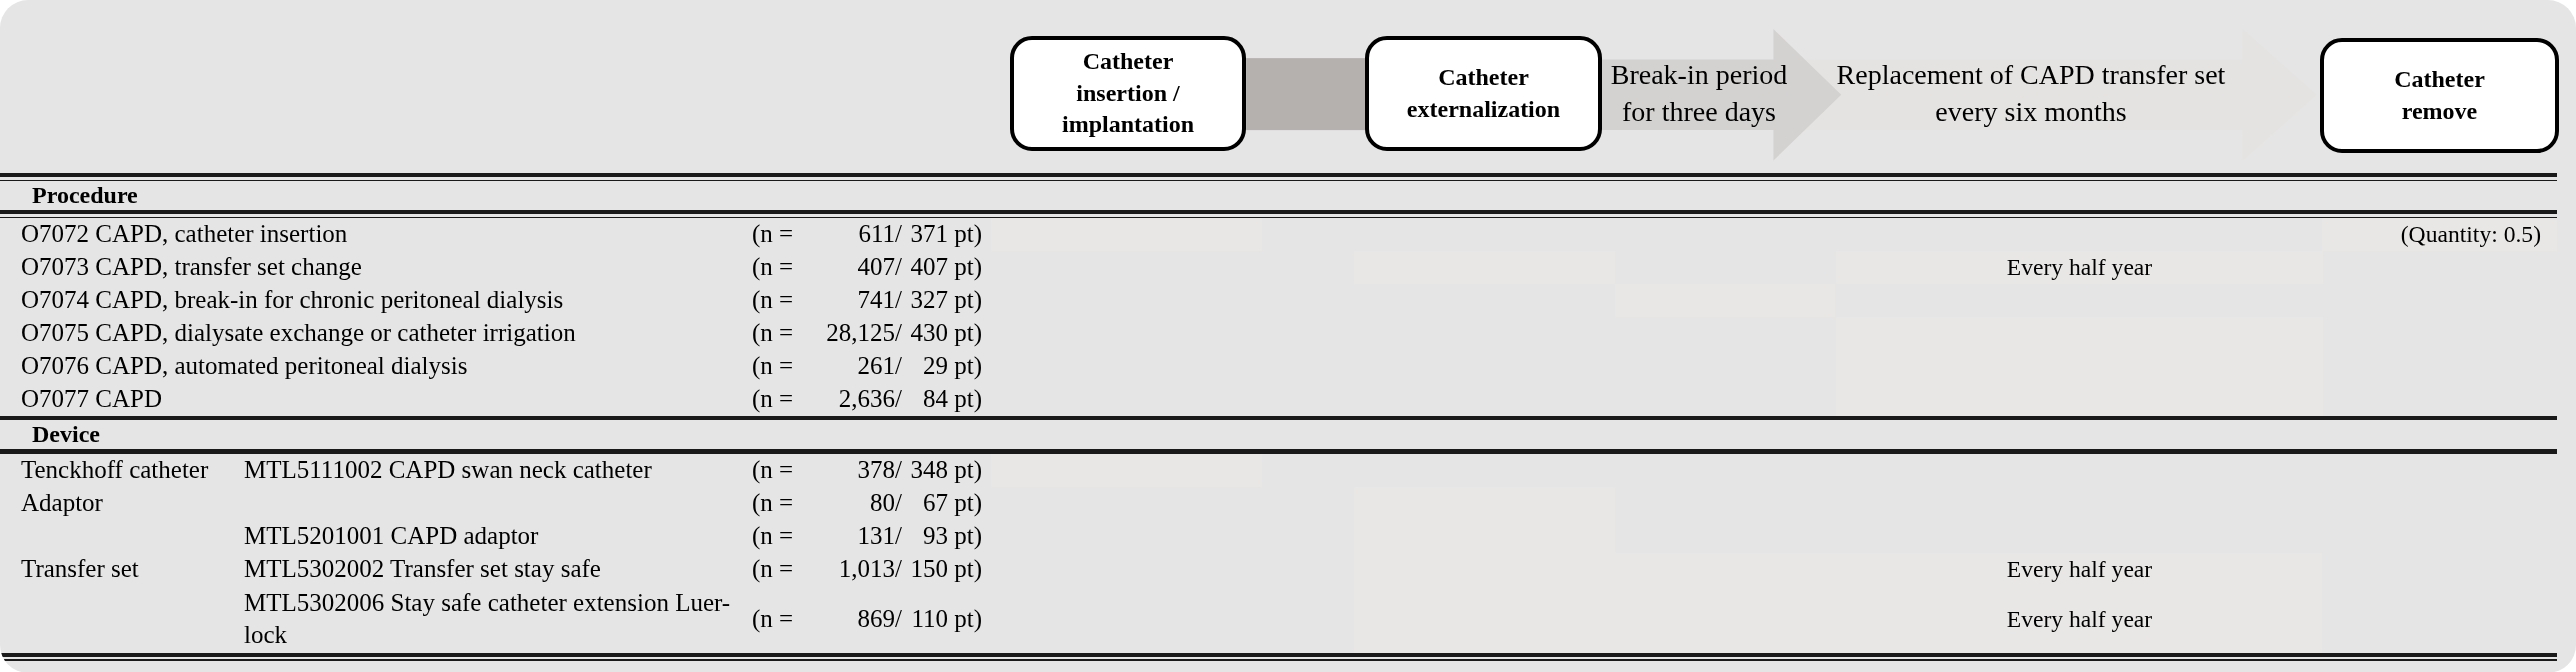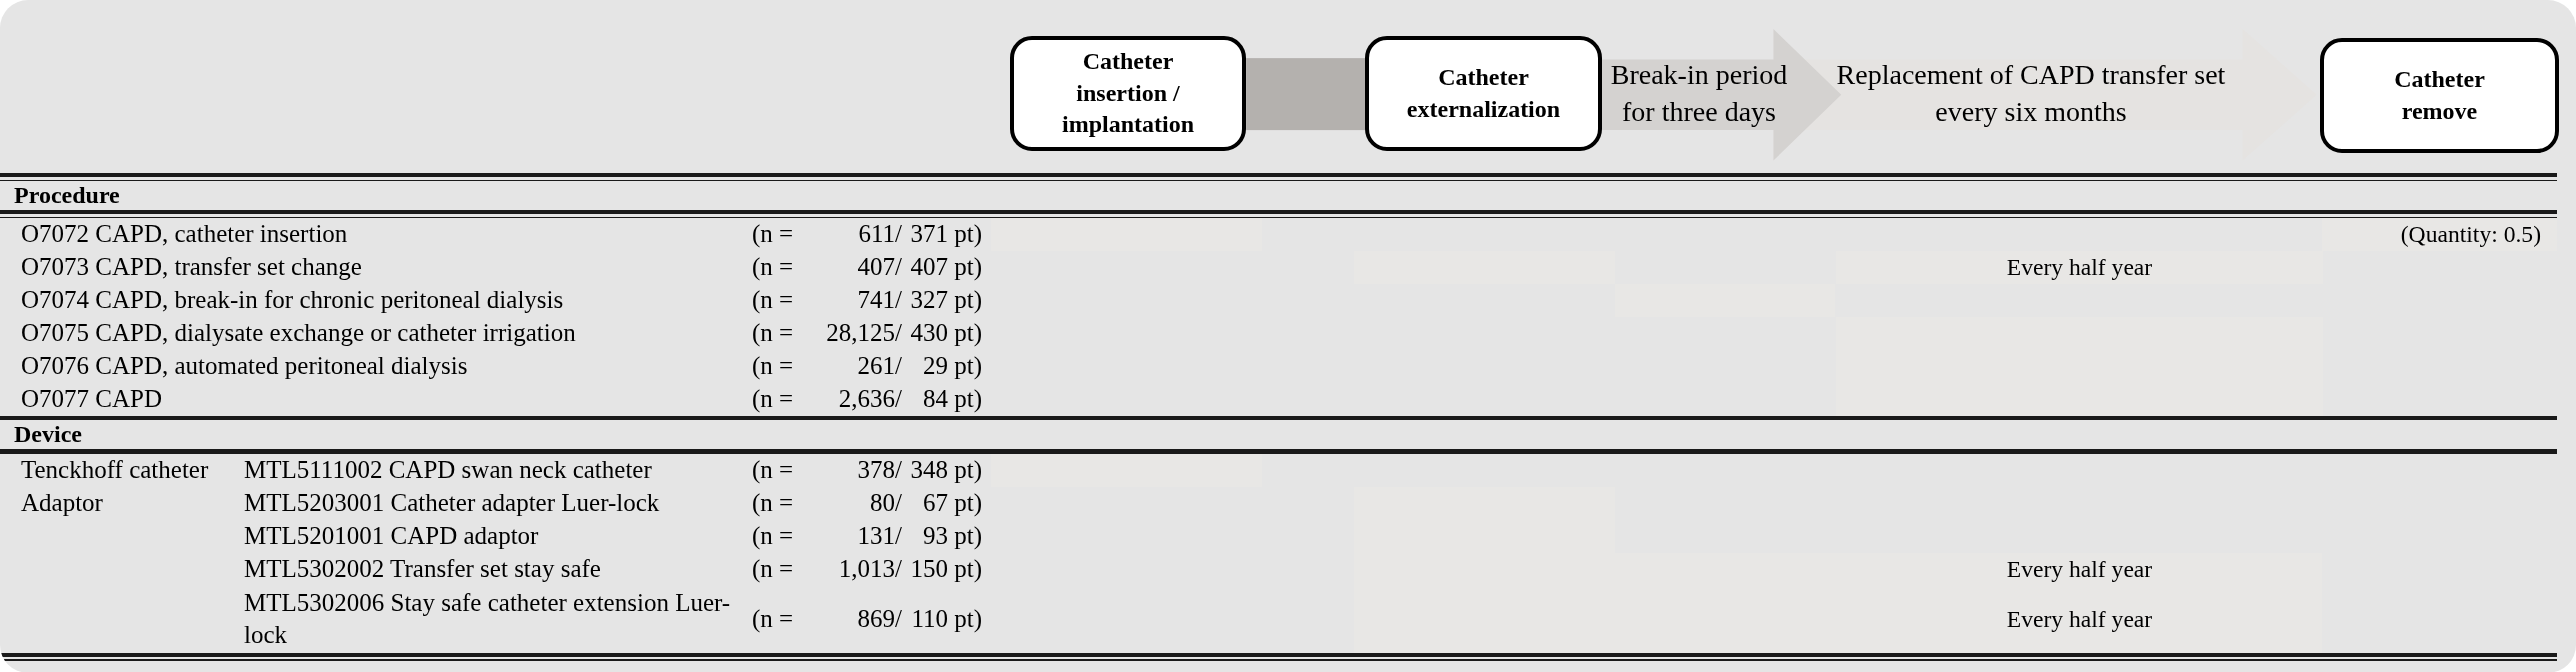--- a/index.html
+++ b/index.html
@@ -17,21 +17,21 @@
     position:absolute;display:flex;align-items:center;justify-content:center;
     text-align:center;font-size:28px;line-height:1.3;white-space:pre-line;
   }
   .tbl{position:absolute;left:0;top:173px;width:2557px;}
   .ruleA{border-top:4.2px solid var(--rule);border-bottom:1.4px solid var(--rule);height:2.8px;}
   .ruleB{height:4.9px;background:var(--rule);}
   .ruleC{height:4.2px;background:var(--rule);}
   .ruleD{border-top:4.9px solid var(--rule);border-bottom:2.8px solid var(--rule);height:2.1px;}
   .shdr{
     position:relative;height:29px;display:flex;align-items:center;
-    padding-left:14px;font-weight:bold;font-size:24px;
+    padding-left:32px;font-weight:bold;font-size:24px;
   }
   .trow{position:relative;height:33px;}
   .trow.tall{height:67px;}
   .cell{position:absolute;top:0;bottom:0;display:flex;align-items:center;font-size:25px;}
   .lbl{left:21px;width:721px;white-space:nowrap;}
   .lbl.narrow{width:220px;}
   .code{left:244px;width:513px;line-height:1.3;}
   .ncol{left:752px;width:230px;}
   .np{flex:none;}
   .nc{margin-left:auto;text-align:right;flex:none;}
@@ -138,39 +138,39 @@
         <div class="cell code">MTL5111002 CAPD swan neck catheter</div>
         <div class="cell ncol">
           <span class="np">(n =</span>
           <span class="nc">378/</span>
           <span class="nt">348 pt)</span>
         </div>
         <div class="mark" style="left: 991px; width: 271px;"></div>
       </div>
       <div class="trow">
         <div class="cell lbl narrow">Adaptor</div>
-        <div class="cell code">MTL5203001 Catheter adapter Luer-lock</div>
         <div class="cell ncol">
           <span class="np">(n =</span>
           <span class="nc">80/</span>
           <span class="nt">67 pt)</span>
         </div>
         <div class="mark" style="left: 1354px; width: 261px;"></div>
       </div>
       <div class="trow">
         <div class="cell lbl narrow"></div>
         <div class="cell code">MTL5201001 CAPD adaptor</div>
         <div class="cell ncol">
           <span class="np">(n =</span>
           <span class="nc">131/</span>
           <span class="nt">93 pt)</span>
         </div>
         <div class="mark" style="left: 1354px; width: 261px;"></div>
       </div>
       <div class="trow">
+        <div class="cell lbl narrow">Transfer set</div>
         <div class="cell code">MTL5302002 Transfer set stay safe</div>
         <div class="cell ncol">
           <span class="np">(n =</span>
           <span class="nc">1,013/</span>
           <span class="nt">150 pt)</span>
         </div>
         <div class="mark" style="left: 1354px; width: 968px;">
           <div class="mtext" style="left: 482px; right: auto; width: 487px;">Every half year</div>
         </div>
       </div>

